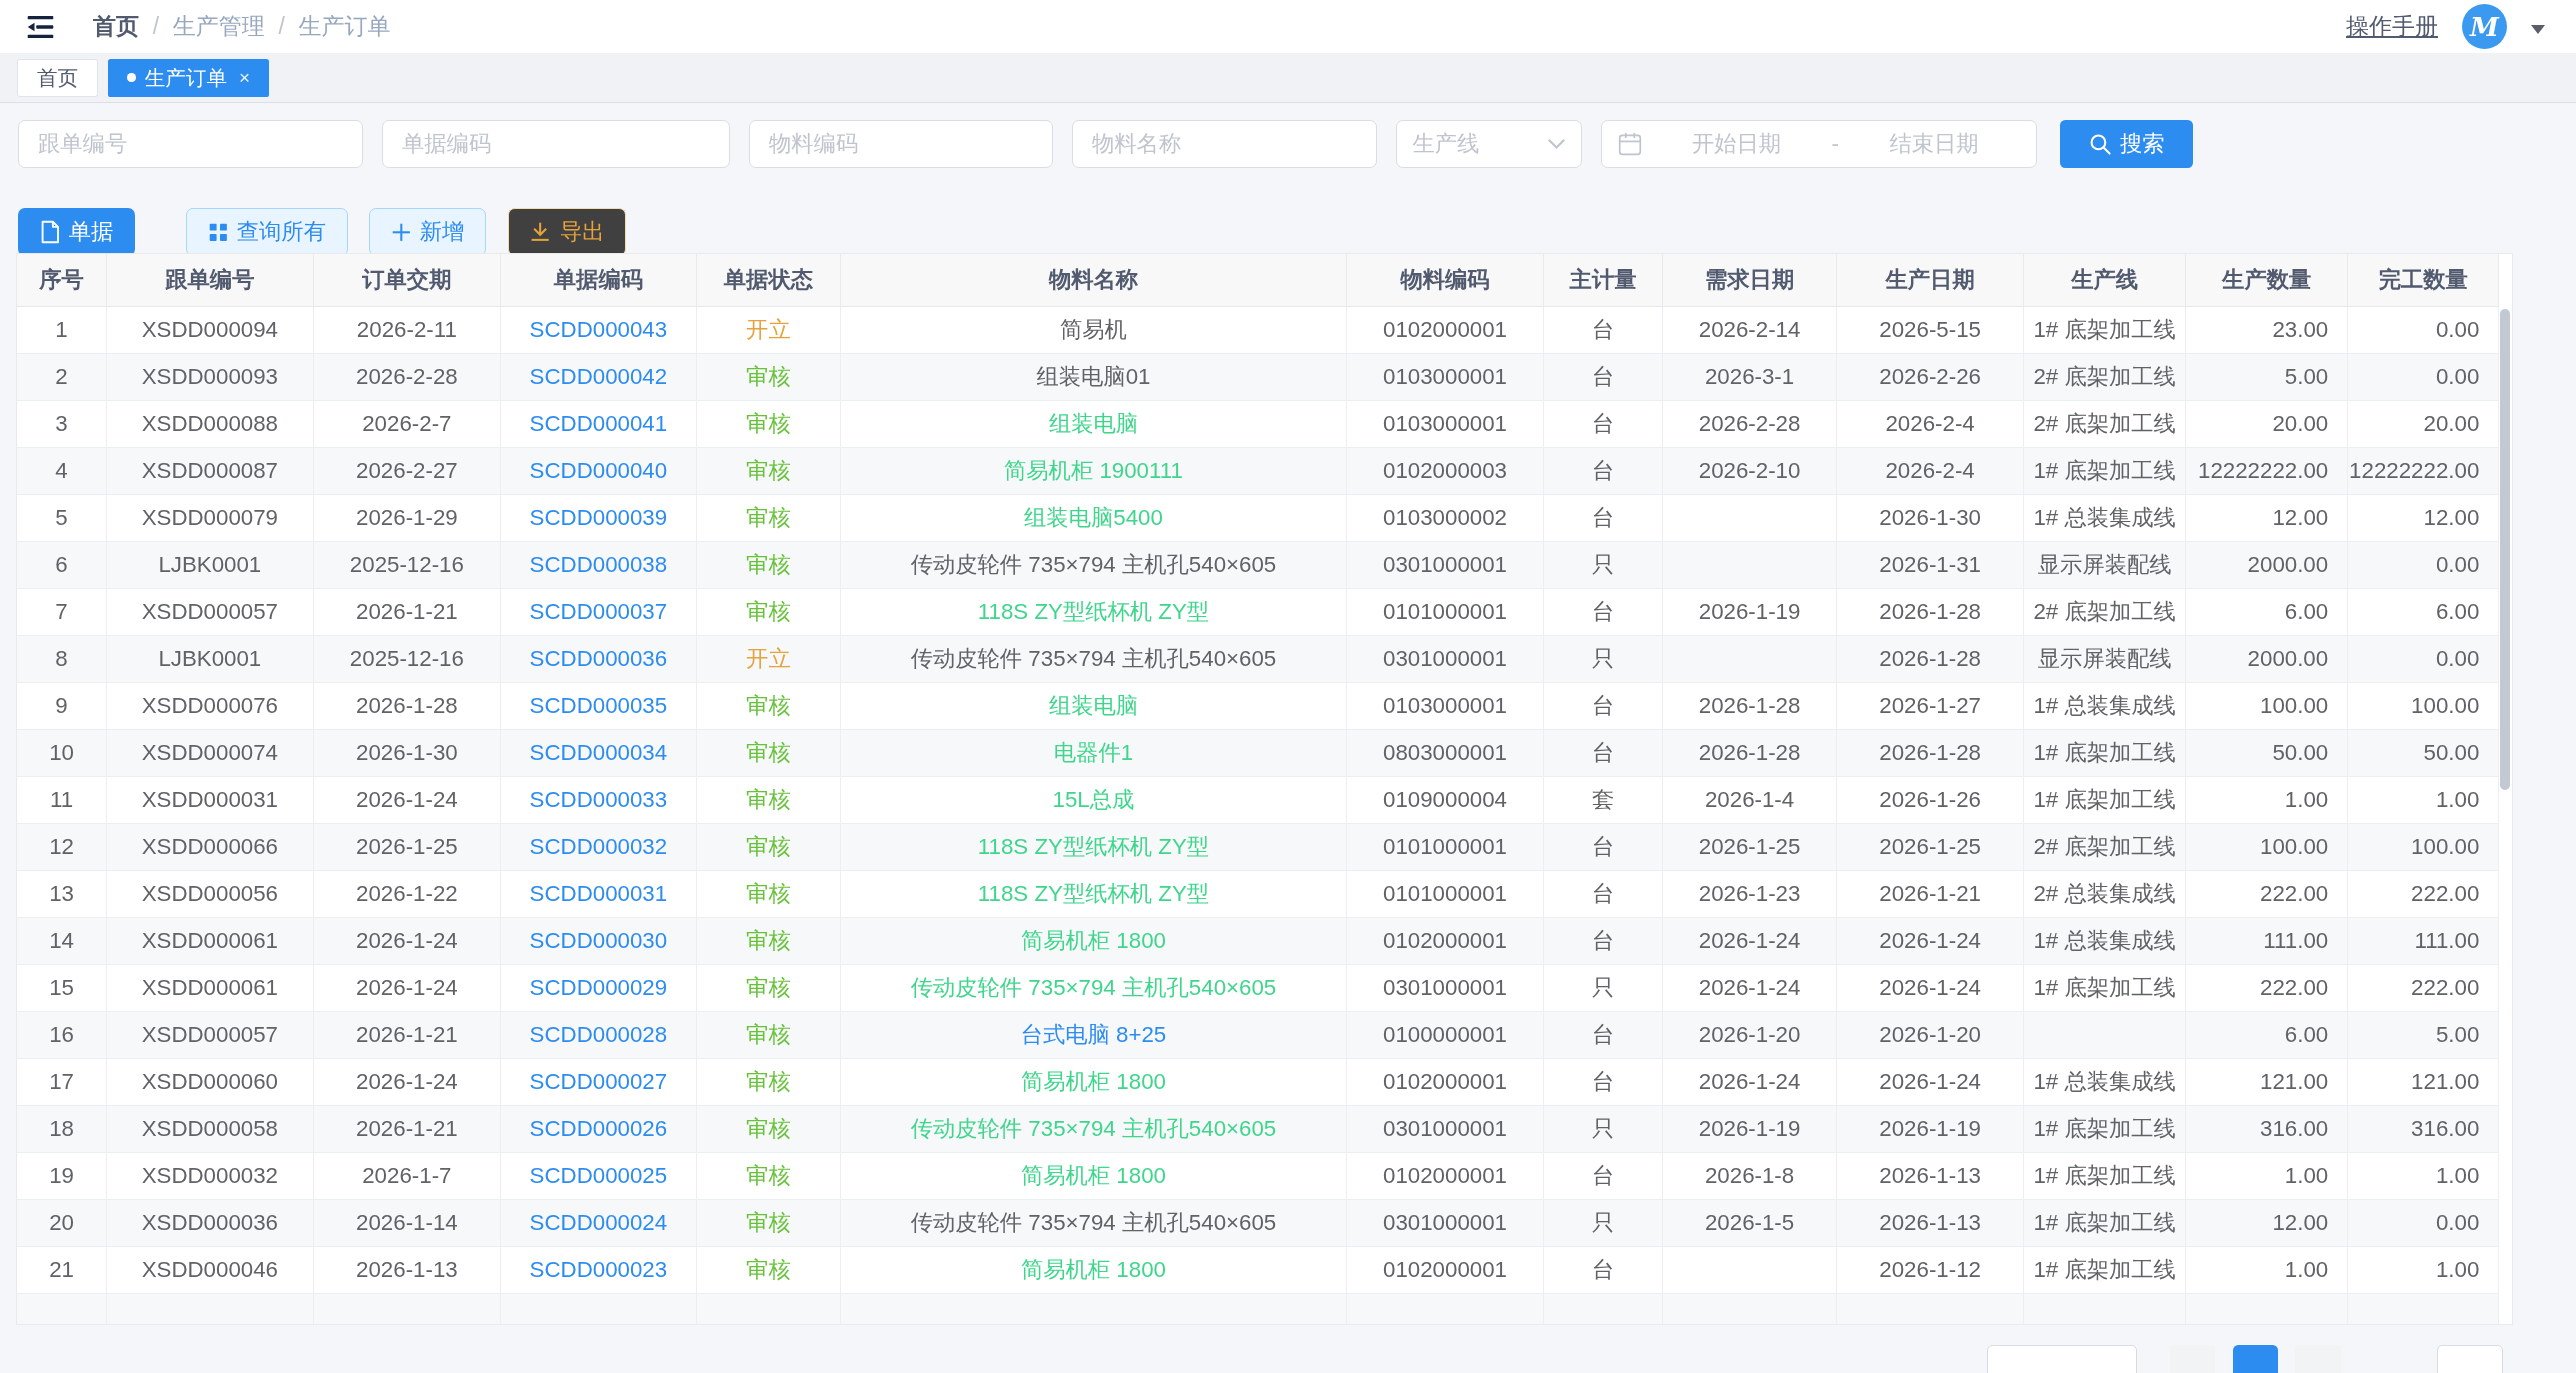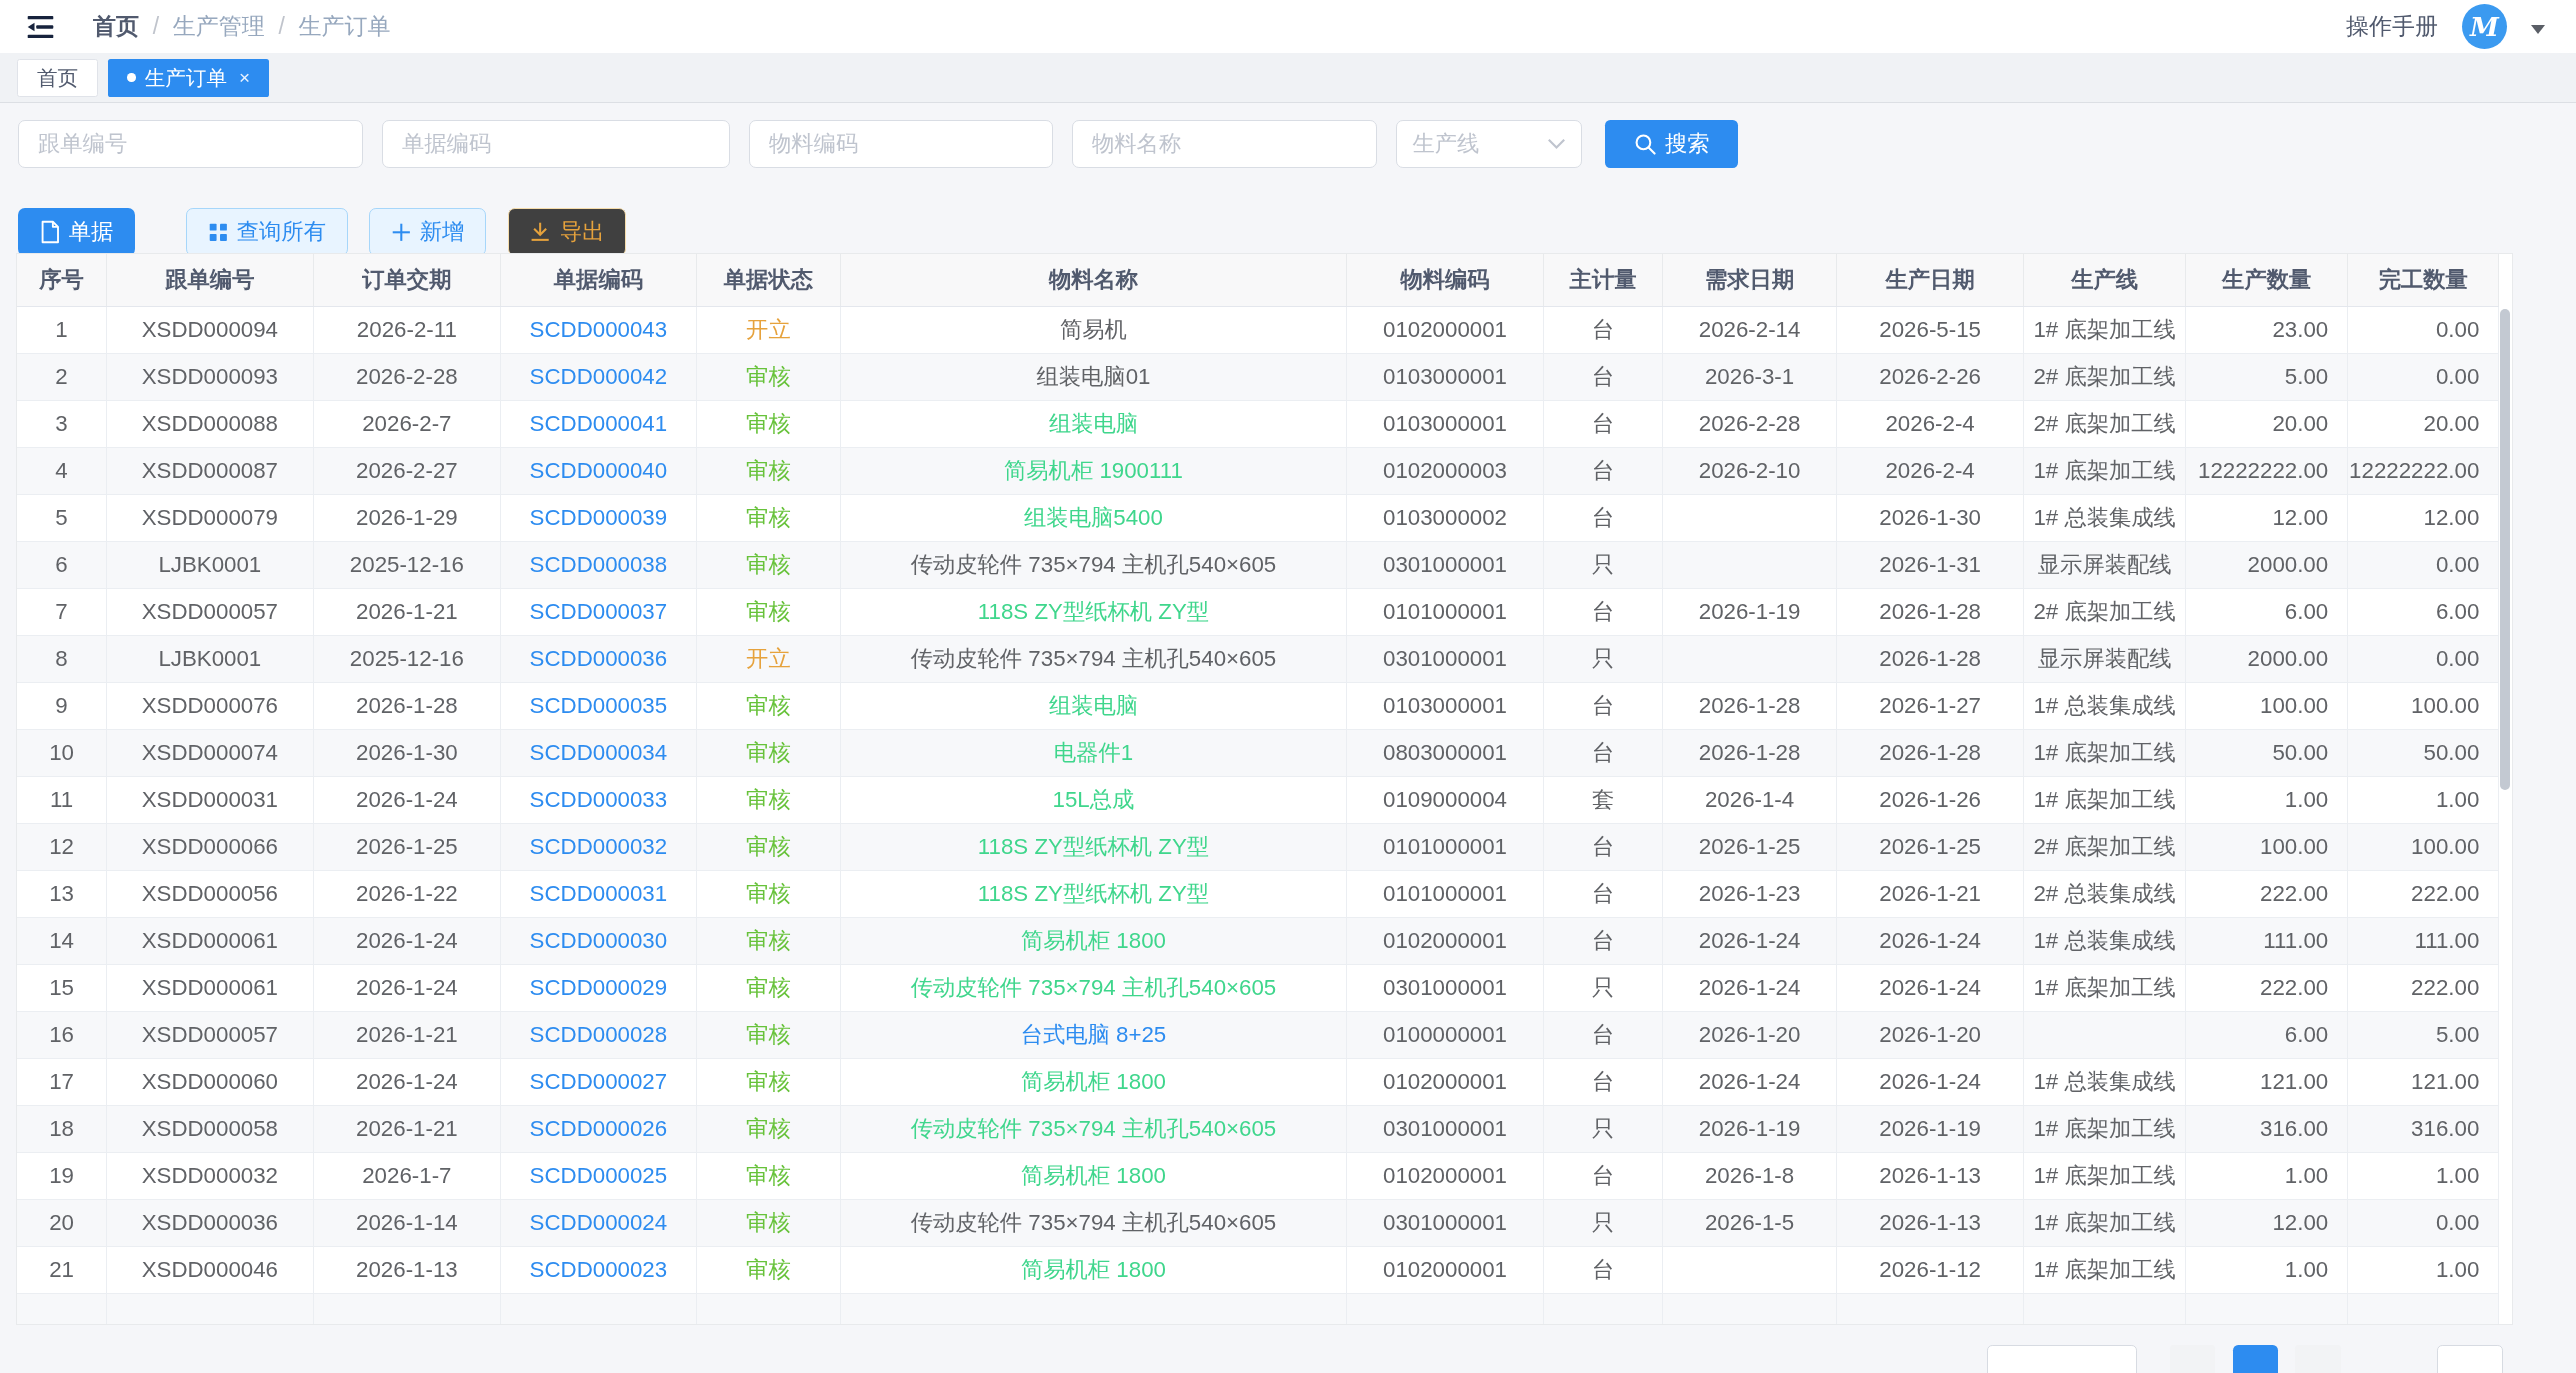--- a/index.html
+++ b/index.html
@@ -15,21 +15,21 @@
   .topbar {
     position: absolute; top:0; left:0; right:0; height:53px;
     background:#fff; display:flex; align-items:center;
   }
   .hamburger { margin-left:26px; cursor:pointer; flex:0 0 auto; }
   .breadcrumb { margin-left:38px; font-size:23px; display:flex; align-items:center; gap:13.7px; }
   .bc-home { color:#515a6e; font-weight:600; }
   .bc-sep { color:#c0c4cc; }
   .bc-item { color:#97a8be; }
   .topbar-right { margin-left:auto; display:flex; align-items:center; gap:24px; padding-right:31px; }
-  .manual { font-size:23px; color:#515a6e; cursor:pointer; }
+  .manual { font-size:23px; color:#515a6e; cursor:pointer;text-decoration:underline; }
   .avatar {
     width:45px; height:45px; border-radius:50%; background:#3b9af0;
     display:flex; align-items:center; justify-content:center;
     color:#fff; font-family:"DejaVu Serif", serif; font-style:italic; font-weight:bold; font-size:26px;
   }
   .caret { width:0; height:0; border-left:7.7px solid transparent; border-right:7.7px solid transparent; border-top:9.5px solid #5a5e66; margin-top:5.2px; }
   
   .tabstrip {
     position:absolute; top:53px; left:0; right:0; height:50px;
     background:#f0f2f5; border-bottom:0.9px solid #dcdfe4;
@@ -156,20 +156,31 @@
 <div class="filters">
   <input class="f-input w1" placeholder="跟单编号" style="">
   <input class="f-input w2" placeholder="单据编码" style="">
   <input class="f-input w3" placeholder="物料编码" style="">
   <input class="f-input w4" placeholder="物料名称" style="">
   <div class="select">
     <span class="placeholder">生产线</span>
     <svg class="icon" width="19" height="12" viewBox="0 0 22 14">
         <polyline points="2,2 11,11 20,2" fill="none" stroke="#bfc4ce" stroke-width="2.5"></polyline>
       </svg>
+  </div>
+  <div class="daterange">
+    <svg class="icon" width="24" height="24" viewBox="0 0 28 28">
+      <rect x="2" y="4" width="24" height="22" rx="3" fill="none" stroke="#bfc4ce" stroke-width="2"></rect>
+      <line x1="2" y1="11" x2="26" y2="11" stroke="#bfc4ce" stroke-width="2"></line>
+      <line x1="9" y1="1" x2="9" y2="7" stroke="#bfc4ce" stroke-width="2"></line>
+      <line x1="19" y1="1" x2="19" y2="7" stroke="#bfc4ce" stroke-width="2"></line>
+    </svg>
+    <span class="placeholder dr-part">开始日期</span>
+    <span class="placeholder">-</span>
+    <span class="placeholder dr-part">结束日期</span>
   </div>
   <button class="search-btn">
     <svg class="icon" width="22.3" height="22.3" viewBox="0 0 26 26">
       <circle cx="11" cy="11" r="8" fill="none" stroke="#fff" stroke-width="2.4"></circle>
       <line x1="17" y1="17" x2="24" y2="24" stroke="#fff" stroke-width="2.4" stroke-linecap="round"></line>
     </svg>
     <span>搜索</span>
   </button>
 </div>
 

